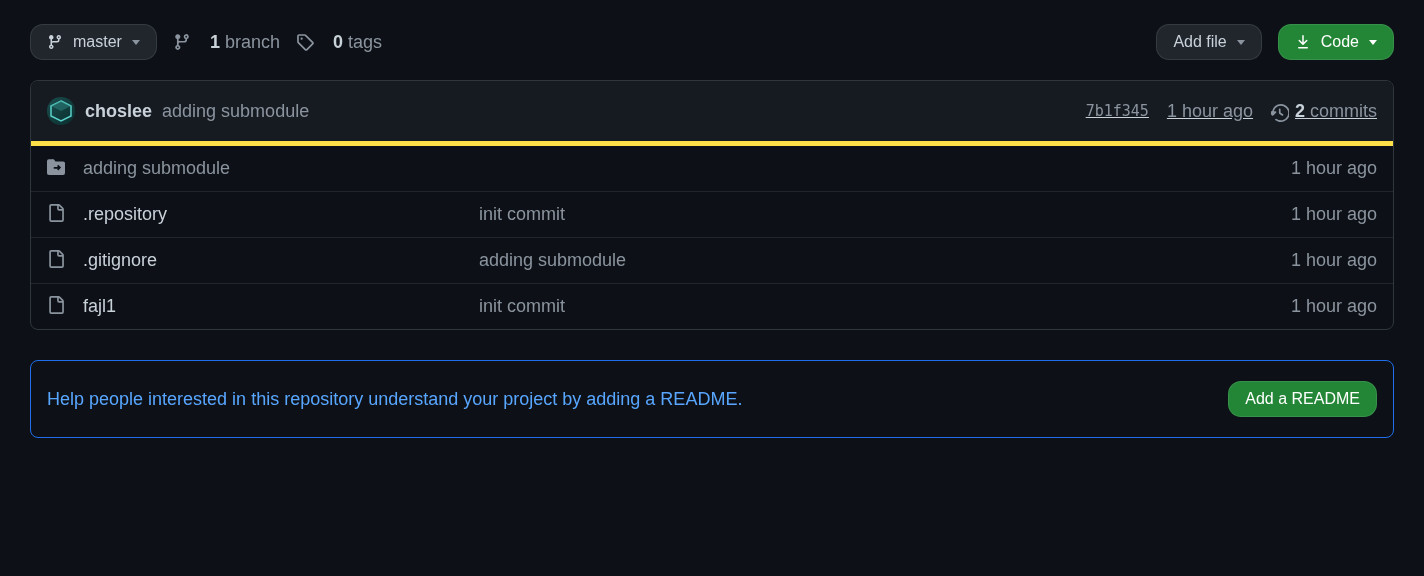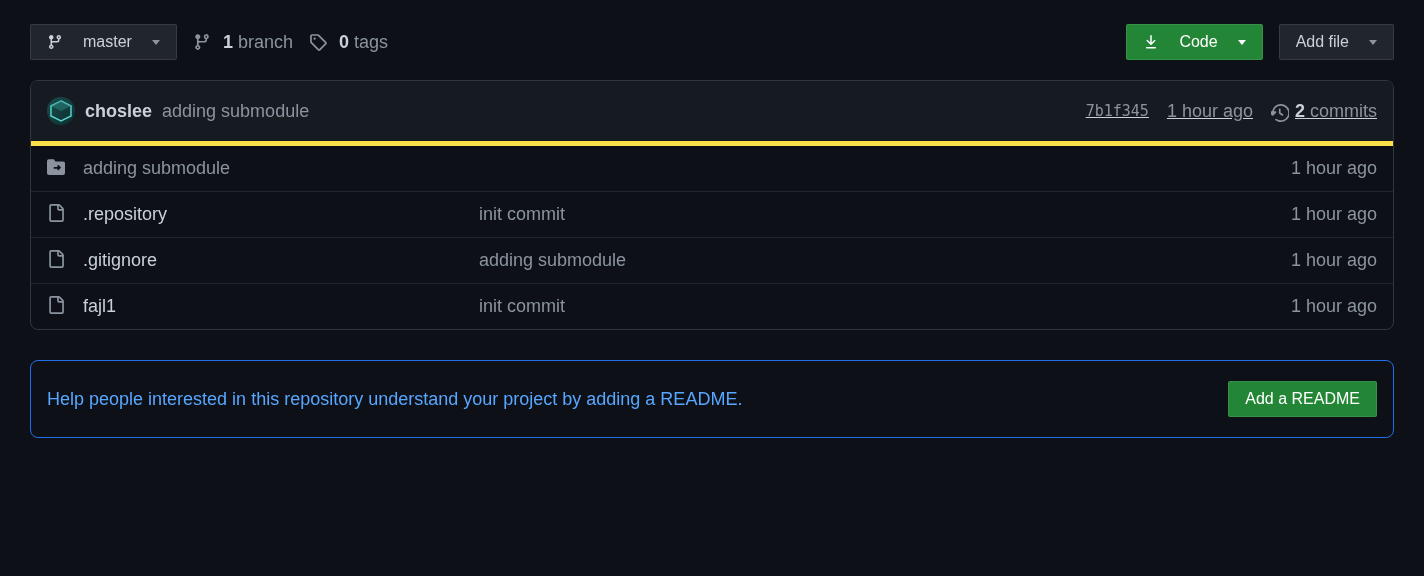--- a/index.html
+++ b/index.html
@@ -14,25 +14,25 @@
 }
 .top-bar {
   display: flex;
   align-items: center;
   gap: 16px;
   margin-bottom: 20px;
 }
 .btn {
   display: inline-flex;
   align-items: center;
-  gap: 20px;
+  gap: 10px;
   padding: 8px 16px;
   background: #21262d;
   border: 1px solid rgba(240,246,252,0.1);
-  border-radius: 2px;
+  border-radius: 13px;
   color: #c9d1d9;
   font-size: 16px;
   font-weight: 500;
   cursor: pointer;
   white-space: nowrap;
 }
 .btn-primary {
   background: #238636;
   border-color: rgba(240,246,252,0.1);
   color: #fff;
@@ -41,21 +41,21 @@
 .caret-down {
   width: 0; height: 0;
   border-left: 4px solid transparent;
   border-right: 4px solid transparent;
   border-top: 5px solid #8b949e;
 }
 .caret-down-white { border-top-color: #fff; }
 .stat-link {
   display: inline-flex;
   align-items: center;
-  gap: 12px;
+  gap: 19px;
   color: #8b949e;
   font-size: 18px;
   cursor: pointer;
 }
 .stat-link strong { color: #c9d1d9; font-weight: 600; }
 .spacer { flex: 1; }
 .file-box {
   border: 1px solid #30363d;
   border-radius: 8px;
   overflow: hidden;
@@ -132,30 +132,30 @@
 
   <a class="stat-link">
     <svg class="icon-svg" width="18" height="18" viewBox="0 0 16 16">
         <path d="M1 7.775V2.75C1 1.784 1.784 1 2.75 1h5.025c.464 0 .91.184 1.238.513l6.25 6.25a1.75 1.75 0 0 1 0 2.474l-5.026 5.026a1.75 1.75 0 0 1-2.474 0l-6.25-6.25A1.75 1.75 0 0 1 1 7.775zM2.5 2.75v5.025c0 .066.026.13.073.177l6.25 6.25a.25.25 0 0 0 .354 0l5.025-5.025a.25.25 0 0 0 0-.354l-6.25-6.25a.25.25 0 0 0-.177-.073H2.75a.25.25 0 0 0-.25.25zM6 5a1 1 0 1 1-2 0 1 1 0 0 1 2 0z"></path>
       </svg>
     <span><strong>0</strong> <span>tags</span></span>
   </a>
 
   <div class="spacer"></div>
 
+  <button class="btn">
+    <span>Add file</span>
+    <span class="caret-down"></span>
+  </button>
   <button class="btn btn-primary">
     <svg class="icon-svg" width="16" height="16" viewBox="0 0 16 16" fill="#fff">
         <path d="M7.47 10.78a.75.75 0 0 0 1.06 0l3.75-3.75a.75.75 0 0 0-1.06-1.06L8.75 8.44V1.75a.75.75 0 0 0-1.5 0v6.69L4.78 5.97a.75.75 0 0 0-1.06 1.06l3.75 3.75zM3.75 13a.75.75 0 0 0 0 1.5h8.5a.75.75 0 0 0 0-1.5h-8.5z"></path>
       </svg>
     <span>Code</span>
     <span class="caret-down caret-down-white"></span>
-  </button>
-  <button class="btn">
-    <span>Add file</span>
-    <span class="caret-down"></span>
   </button>
 </div>
 
 <div class="file-box">
   <div class="commit-header">
     <div class="avatar">
       <svg viewBox="0 0 24 24">
           <polygon points="12,2 22,7 22,17 12,22 2,17 2,7" fill="none" stroke="#5ad1c8" stroke-width="1.5"></polygon>
           <polygon points="12,2 22,7 12,12 2,7" fill="#2a7a74" opacity="0.6"></polygon>
         </svg>

